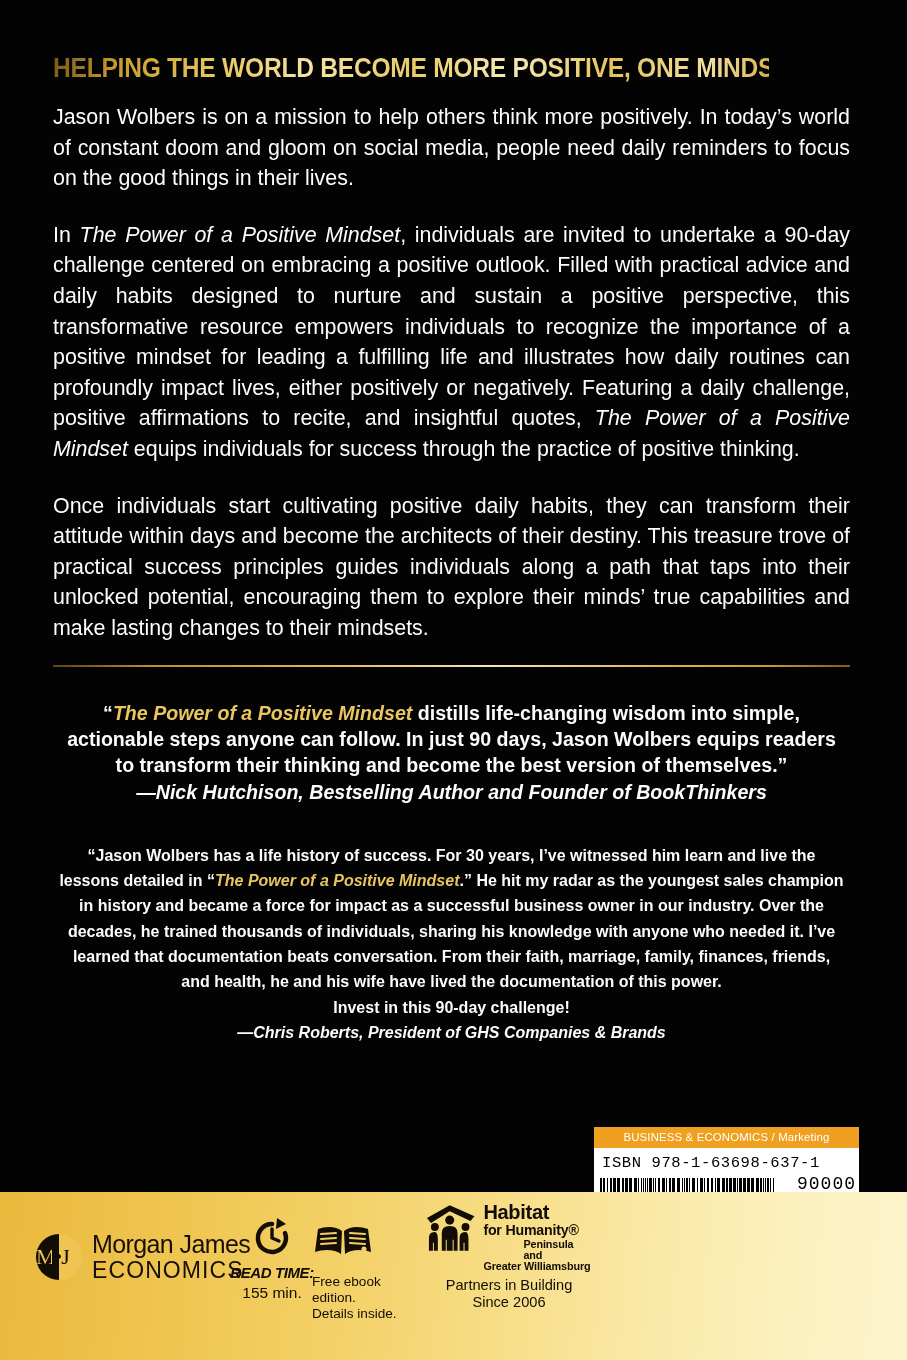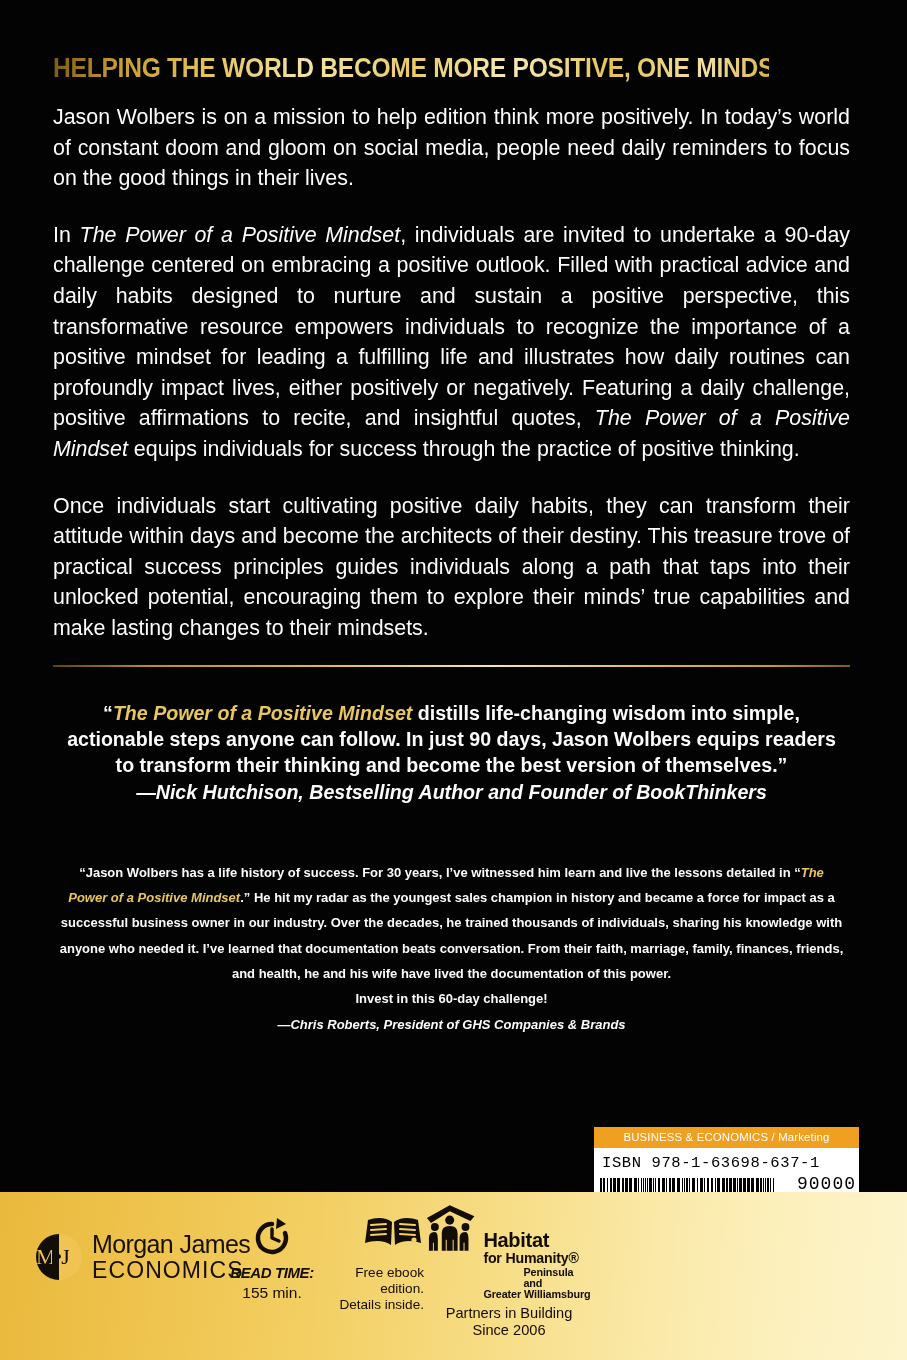--- a/index.html
+++ b/index.html
@@ -87,23 +87,23 @@
     font-family: "Liberation Sans Narrow", "Liberation Sans", sans-serif;
     text-align: center;
   }
   .quote-block { margin-bottom: 0; font-weight: bold; }
   .quote-1 {
     font-size: 19.6px;
     line-height: 26.2px;
     padding: 0 12px;
   }
   .quote-2 {
-    font-size: 13px;
+    font-size: 16px;
     line-height: 25.3px;
-    margin-top: 55px;
+    margin-top: 38px;
     padding: 0 6px;
   }
   .attrib {
     font-style: italic;
     display: block;
   }
   .title-gold {
     color: #e9c65f;
     font-style: italic;
   }
@@ -230,29 +230,29 @@
   #readtime { position: absolute; left: 222px; top: 22px; width: 100px; text-align: center; }
   #readtime .rt-label {
     font-family: "Liberation Sans", sans-serif;
     font-weight: bold; font-style: italic;
     font-size: 15px; letter-spacing: -0.4px;
     color: #130d05; margin-top: 2px;
   }
   #readtime .rt-val { font-size: 15.5px; color: #130d05; margin-top: 3px; }
 
   
-  #ebook { position: absolute; left: 312px; top: 21px; width: 112px; text-align: right; }
+  #ebook { position: absolute; left: 312px; top: 30px; width: 112px; text-align: left; }
   #ebook .eb-cap {
     font-size: 13.6px; line-height: 16px; color: #130d05; margin-top: 4px;
   }
 
   
   #habitat { position: absolute; left: 424px; top: 10px; width: 170px; }
   #hab-top { display: flex; align-items: flex-start; gap: 6px; }
-  #hab-txt { line-height: 1.0; margin-top: 28px; }
+  #hab-txt { line-height: 1.0; }
   #hab-txt .h1 {
     font-family: "Liberation Sans", sans-serif; font-weight: bold;
     font-size: 20px; color: #120c04; display: block; letter-spacing: -0.3px;
   }
   #hab-txt .h2 {
     font-family: "Liberation Sans", sans-serif; font-weight: bold;
     font-size: 14.2px; color: #120c04; display: block; margin-top: 1px; letter-spacing: -0.2px;
   }
   #hab-txt .h3 {
     font-family: "Liberation Sans", sans-serif; font-weight: bold;
@@ -265,37 +265,37 @@
   #hab-sub { text-align: center; font-size: 14.6px; line-height: 17px; color: #130d05; margin-top: 5px; }
 </style>
 </head>
 <body>
 
 <div id="page">
 
   <div id="headline">HELPING THE WORLD BECOME MORE POSITIVE, ONE MINDSET AT A TIME.</div>
 
   <div id="blurb">
-    <p>Jason Wolbers is on a mission to help edition think more positively. In today’s world of constant doom and gloom on social media, people need daily reminders to focus on the good things in their lives.</p>
+    <p>Jason Wolbers is on a mission to help others think more positively. In today’s world of constant doom and gloom on social media, people need daily reminders to focus on the good things in their lives.</p>
     <p><span>In </span><span class="bk">The Power of a Positive Mindset</span><span>, individuals are invited to undertake a 90-day challenge centered on embracing a positive outlook. Filled with practical advice and daily habits designed to nurture and sustain a positive perspective, this transformative resource empowers individuals to recognize the importance of a positive mindset for leading a fulfilling life and illustrates how daily routines can profoundly impact lives, either positively or negatively. Featuring a daily challenge, positive affirmations to recite, and insightful quotes, </span><span class="bk">The Power of a Positive Mindset</span><span> equips individuals for success through the practice of positive thinking.</span></p>
     <p class="lastline-left">Once individuals start cultivating positive daily habits, they can transform their attitude within days and become the architects of their destiny. This treasure trove of practical success principles guides individuals along a path that taps into their unlocked potential, encouraging them to explore their minds’ true capabilities and make lasting changes to their mindsets.</p>
   </div>
 
   <div id="divider"></div>
 
   <div id="endorsements">
 
     <div class="quote-block quote-1">
       <span>“</span><span class="title-gold">The Power of a Positive Mindset</span><span> distills life-changing wisdom into simple, actionable steps anyone can follow. In just 90 days, Jason Wolbers equips readers to transform their thinking and become the best version of themselves.”</span>
       <span class="attrib">—Nick Hutchison, Bestselling Author and Founder of BookThinkers</span>
     </div>
 
     <div class="quote-block quote-2">
       <span>“Jason Wolbers has a life history of success. For 30 years, I’ve witnessed him learn and live the lessons detailed in “</span><span class="title-gold">The Power of a Positive Mindset</span><span>.” He hit my radar as the youngest sales champion in history and became a force for impact as a successful business owner in our industry. Over the decades, he trained thousands of individuals, sharing his knowledge with anyone who needed it. I’ve learned that documentation beats conversation. From their faith, marriage, family, finances, friends, and health, he and his wife have lived the documentation of this power.</span>
-      <span class="attrib" style="font-style:normal">Invest in this 60-day challenge!</span>
+      <span class="attrib" style="font-style:normal">Invest in this 90-day challenge!</span>
       <span class="attrib">—Chris Roberts, President of GHS Companies &amp; Brands</span>
     </div>
 
   </div>
 
   <div id="barcode-zone">
     <div id="bisac">BUSINESS &amp; ECONOMICS / Marketing</div>
     <div id="barcode-box">
       <div id="isbn-line">ISBN 978-1-63698-637-1</div>
       <div id="main-addon-row">

